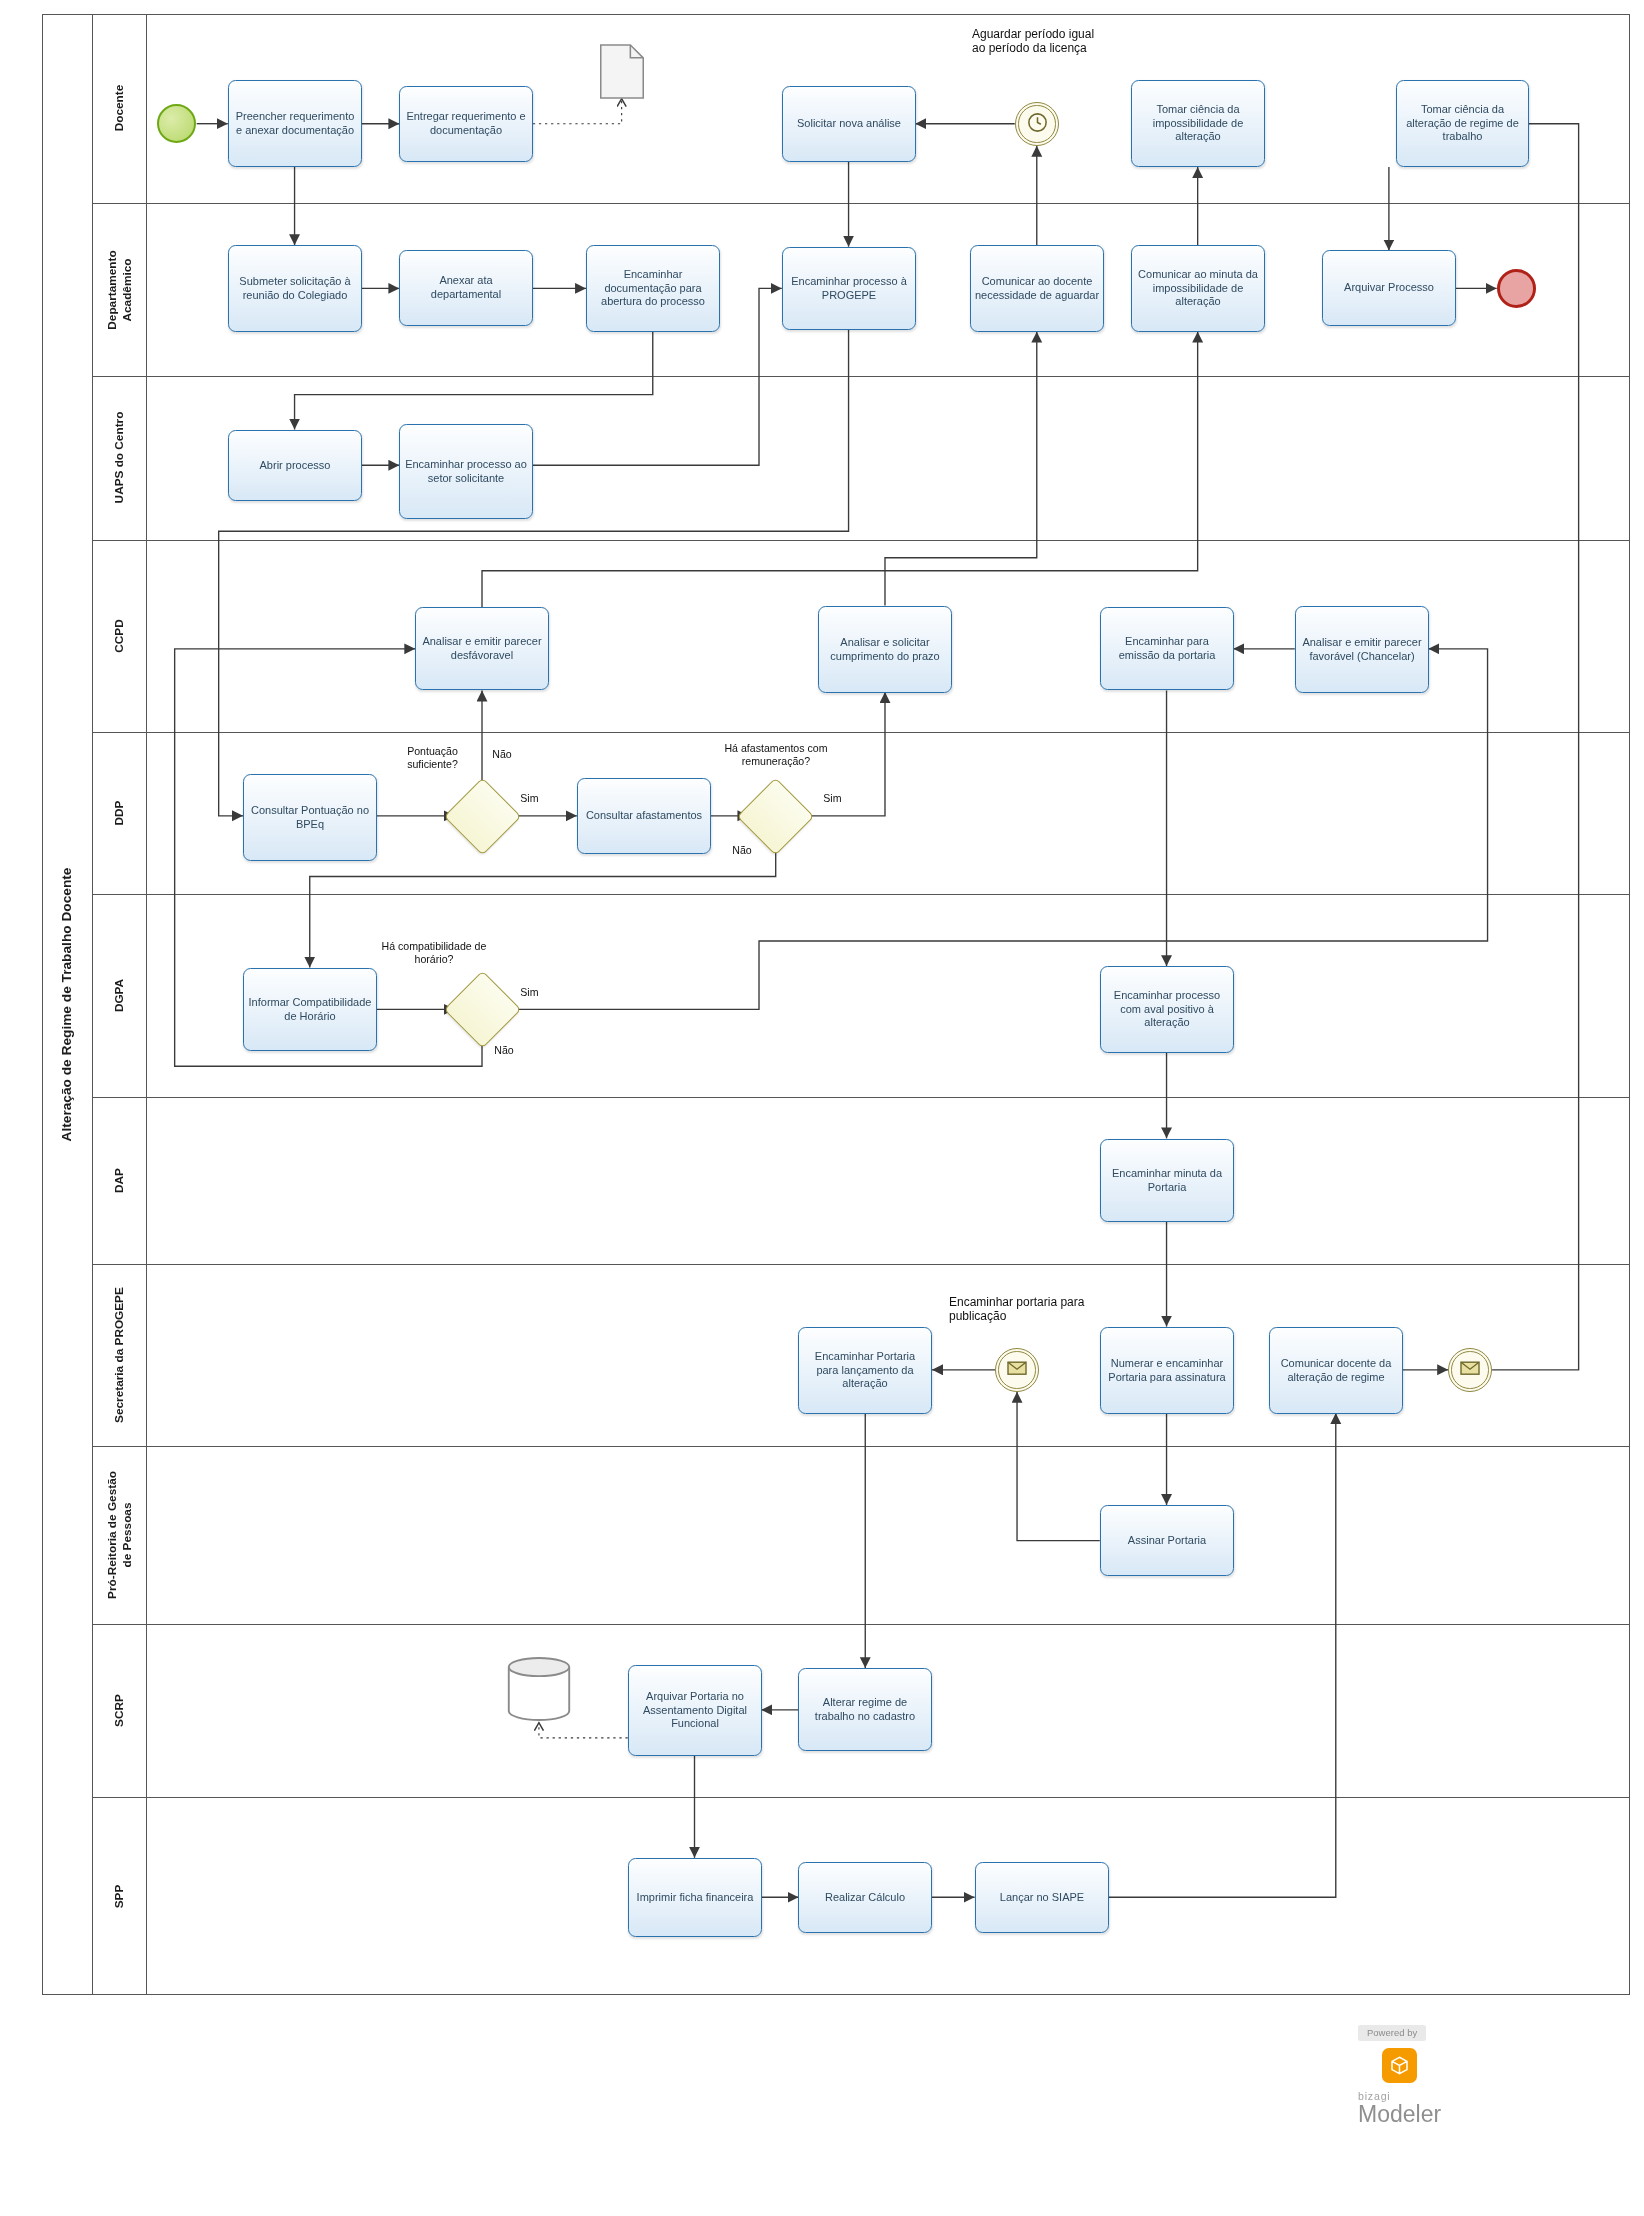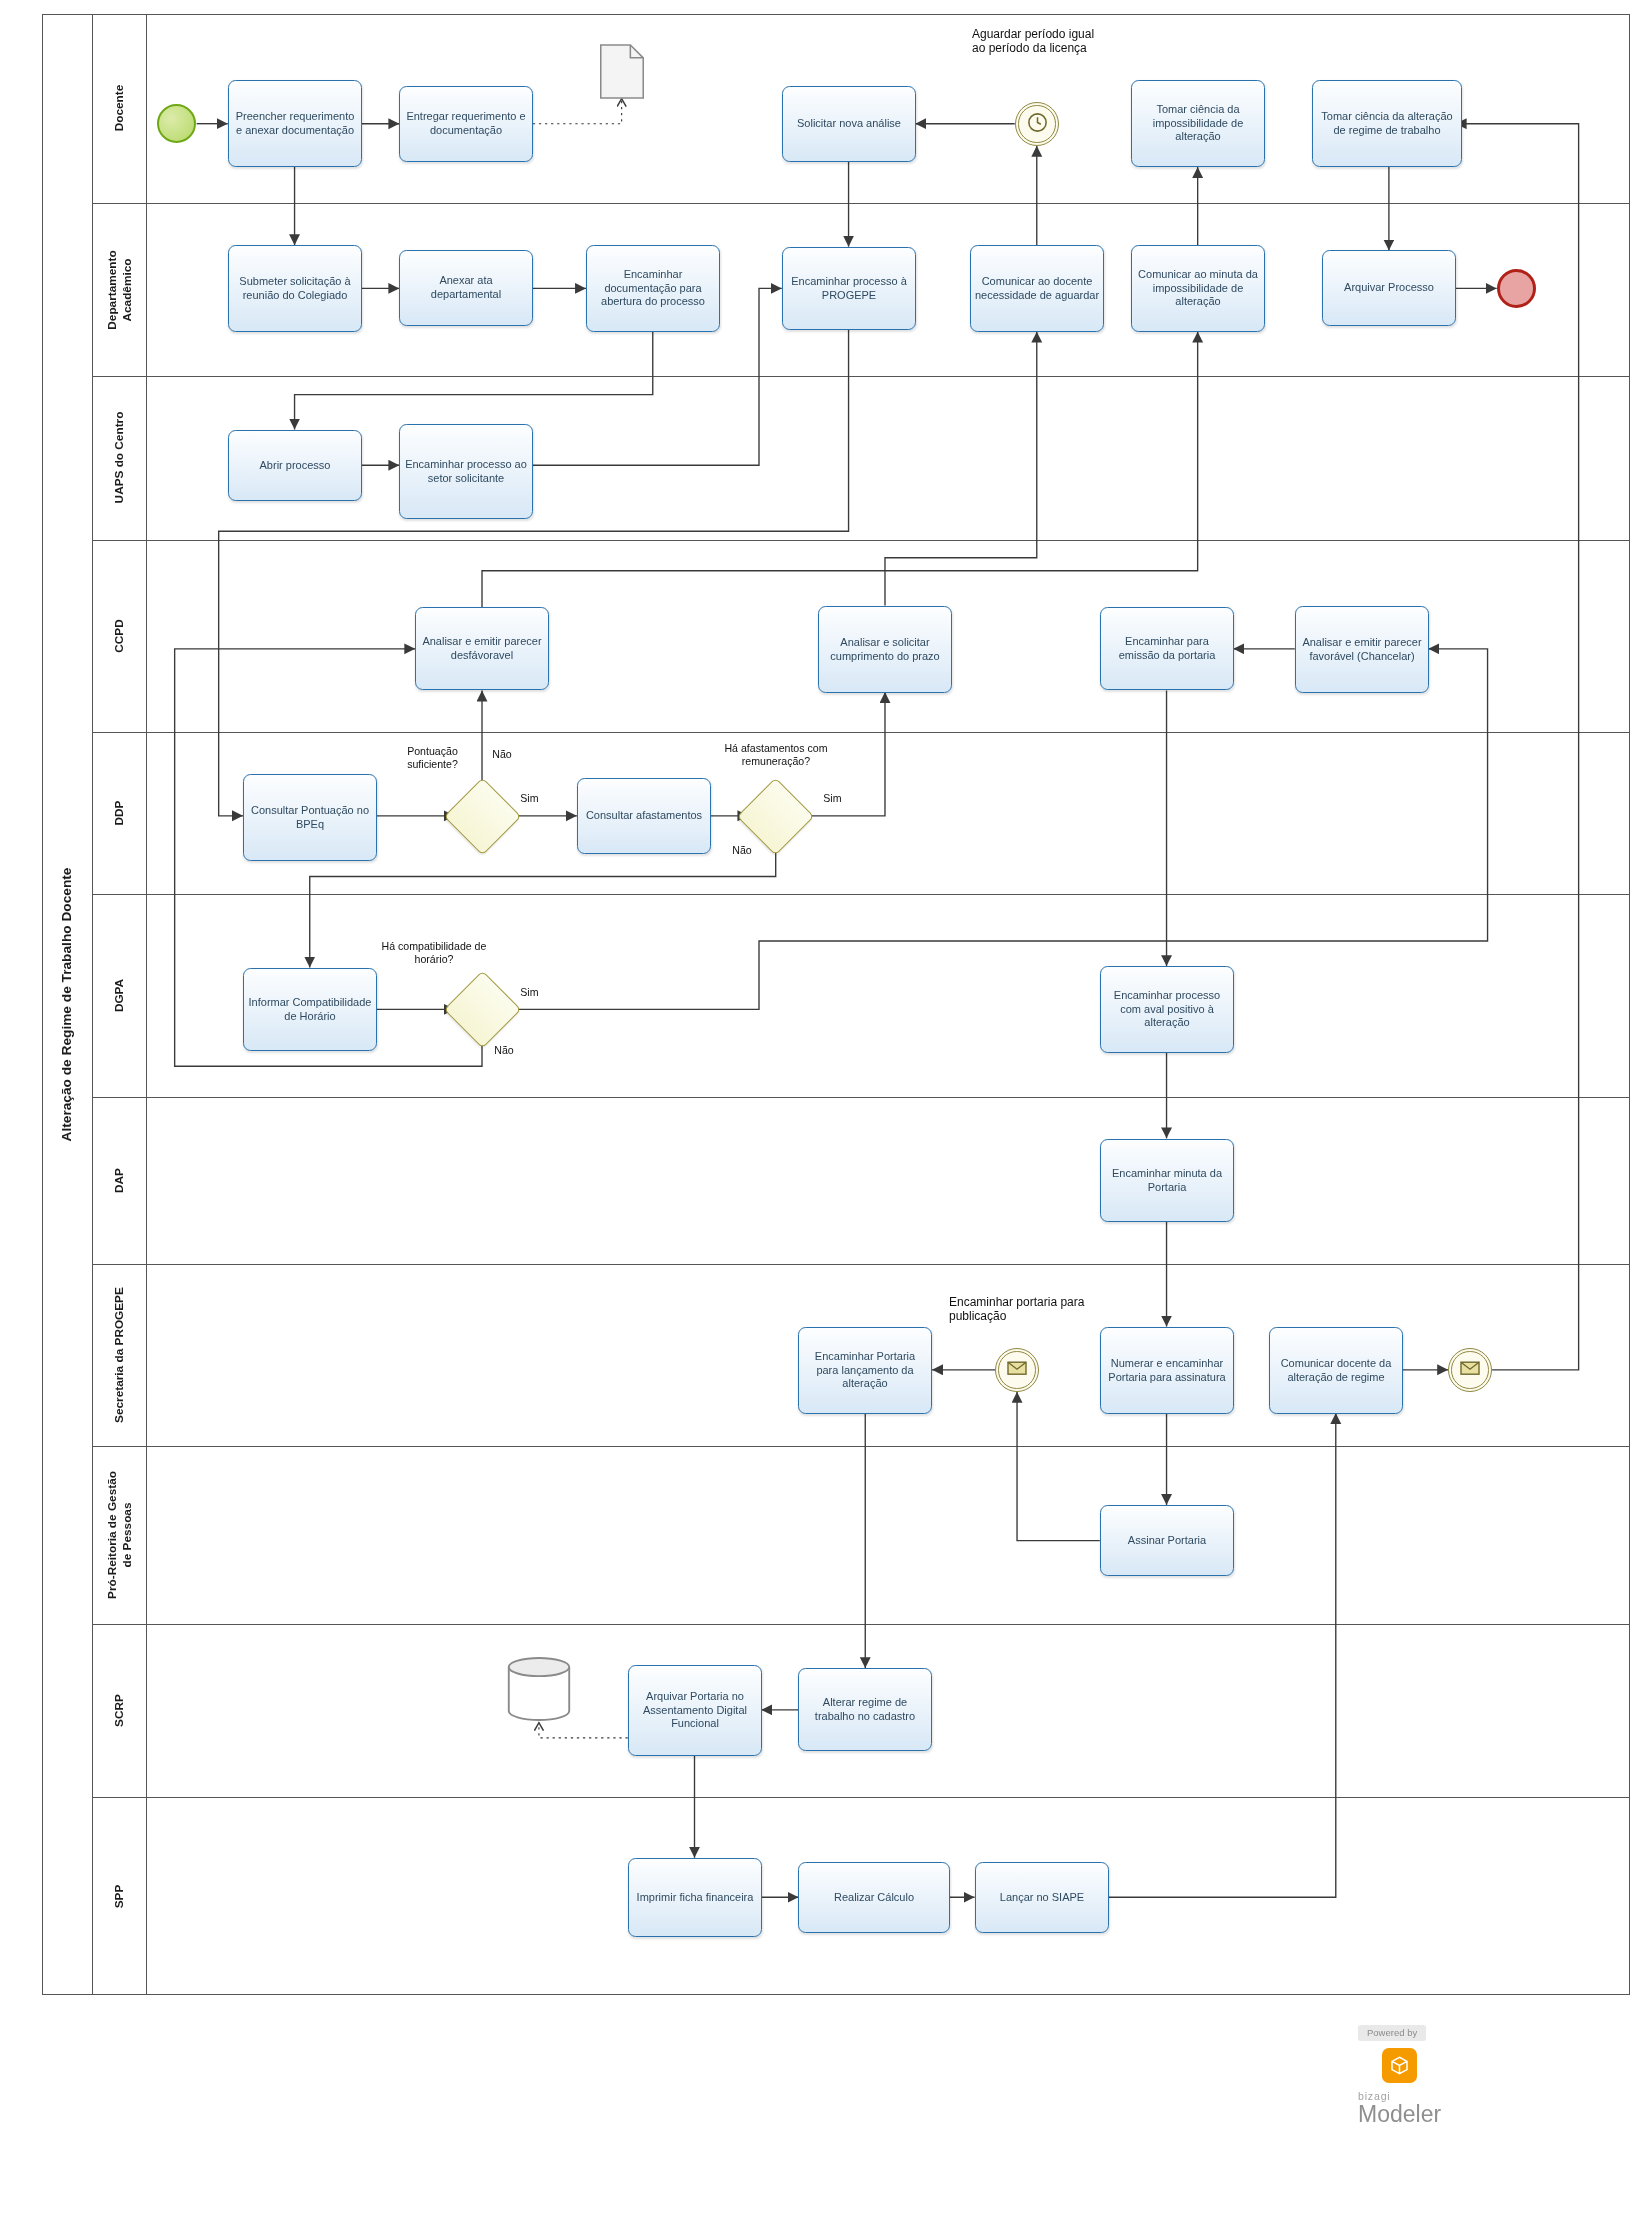--- a/index.html
+++ b/index.html
@@ -163,21 +163,21 @@
       <svg width="23" height="23" viewBox="0 0 24 24">
         <circle cx="12" cy="12" r="9" fill="#fdfbee" stroke="#6f682c" stroke-width="1.6"></circle>
         <path d="M12 6.5 V12 L15.5 13.8" fill="none" stroke="#6f682c" stroke-width="1.6"></path>
       </svg>
     </span>
   </div>
   <div class="event-label" style="left:972px; top:27px; width:129px">Aguardar período igual ao período da licença</div>
   <div class="task" style="left:1131px; top:80px; width:134px; height:87px">
       <span>Tomar ciência da impossibilidade de alteração</span>
     </div>
-  <div class="task" style="left:1312px; top:80px; width:150px; height:87px">
+  <div class="task" style="left:1396px; top:80px; width:133px; height:87px">
       <span>Tomar ciência da alteração de regime de trabalho</span>
     </div>
 
   <div class="task" style="left:228px; top:245px; width:134px; height:87px">
       <span>Submeter solicitação à reunião do Colegiado</span>
     </div>
   <div class="task" style="left:399px; top:250px; width:134px; height:76px">
       <span>Anexar ata departamental</span>
     </div>
   <div class="task" style="left:586px; top:245px; width:134px; height:87px">
@@ -287,21 +287,21 @@
   <div class="task" style="left:628px; top:1665px; width:134px; height:91px">
       <span>Arquivar Portaria no Assentamento Digital Funcional</span>
     </div>
   <div class="task" style="left:798px; top:1668px; width:134px; height:83px">
       <span>Alterar regime de trabalho no cadastro</span>
     </div>
 
   <div class="task" style="left:628px; top:1858px; width:134px; height:79px">
       <span>Imprimir ficha financeira</span>
     </div>
-  <div class="task" style="left:798px; top:1862px; width:152px; height:71px">
+  <div class="task" style="left:798px; top:1862px; width:134px; height:71px">
       <span>Realizar Cálculo</span>
     </div>
   <div class="task" style="left:975px; top:1862px; width:134px; height:71px">
       <span>Lançar no SIAPE</span>
     </div>
 
   <div class="footer" style="left:1358px; top:2025px">
     <div class="powered">Powered by</div>
     <div class="brandrow">
       <div class="logo-badge">

